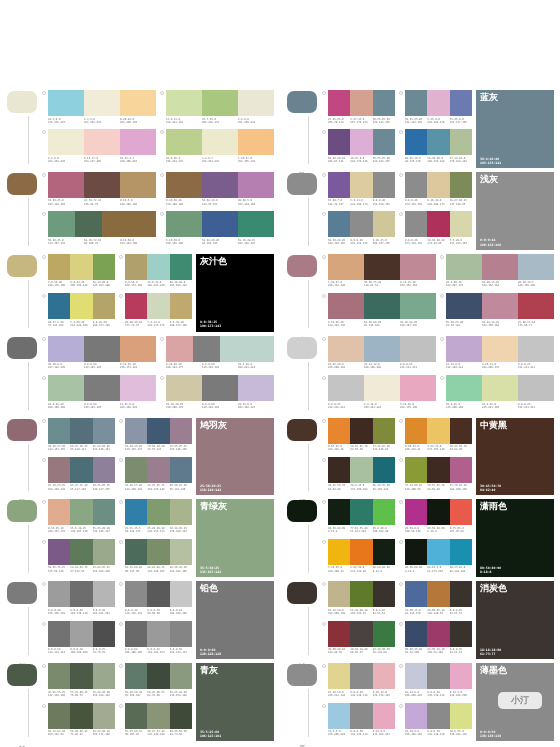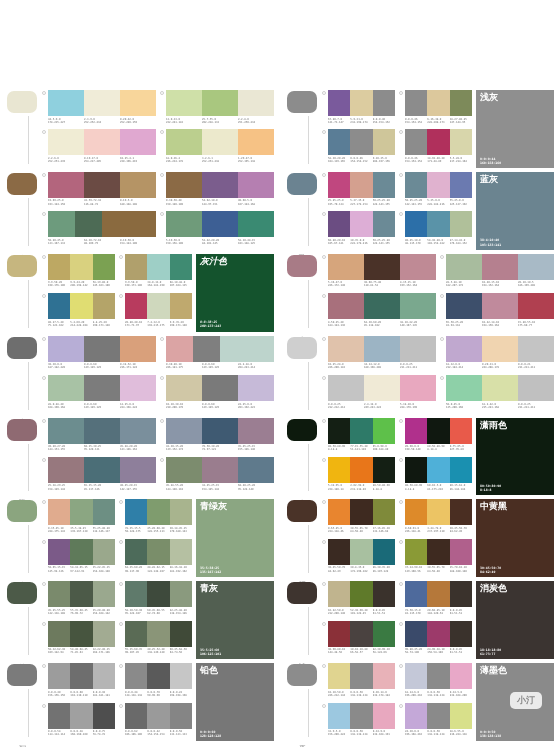--- a/index.html
+++ b/index.html
@@ -107,21 +107,21 @@
     font-size: 26px; font-weight: bold;
     color: rgba(255,255,255,0.88);
     letter-spacing: 1px;
     text-shadow: 0 0 3px rgba(120,120,120,0.45);
     pointer-events: none;
   }
   .watermark-badge {
     position: absolute; right: 18px; bottom: 38px;
     background: rgba(255,255,255,0.82);
     border-radius: 5px;
-    padding: 2px 7px;
+    padding: 2px 13px;
     font-size: 9px; font-weight: bold; color: #8a8a8a;
     pointer-events: none;
   }
 </style>
 </head>
 <body>
 
 <div id="page">
 
 
@@ -411,21 +411,21 @@
                   <span style="display:block">7-2-32-0</span>
                   <span style="display:block">192-215-175</span>
                 </span>
                 <span>
                   <span style="display:block">9-9-35-20</span>
                   <span style="display:block">190-173-140</span>
                 </span>
               </div>
             </div>
           </div>
-          <div class="bigcard" style="background: #14532d; font-style: italic;">
+          <div class="bigcard" style="background: #000000;">
             <div class="bc-name">灰汁色</div>
             <div class="bc-code">
               <div>0-8-38-25</div>
               <div>190-173-143</div>
             </div>
           </div>
         </div>
         <div class="row">
           <div class="row-side">
             <div class="chip" style="background: rgb(110, 110, 110);"></div>
@@ -613,20 +613,27 @@
                   <span style="display:block">32-45-25-15</span>
                   <span style="display:block">154-125-142</span>
                 </span>
                 <span>
                   <span style="display:block">60-40-25-20</span>
                   <span style="display:block">95-122-140</span>
                 </span>
               </div>
             </div>
           </div>
+          <div class="bigcard" style="background: rgb(151, 120, 126);">
+            <div class="bc-name">鸠羽灰</div>
+            <div class="bc-code">
+              <div>25-38-29-25</div>
+              <div>158-129-142</div>
+            </div>
+          </div>
         </div>
         <div class="row">
           <div class="row-side">
             <div class="chip" style="background: rgb(139, 165, 127);"></div>
             <div class="side-rule"></div>
             <div class="vlabel">幽远</div>
           </div>
           <div class="palettes">
             <div class="mini">
               <span class="mini-dot"></span>
@@ -720,20 +727,124 @@
           <div class="bigcard" style="background: rgb(139, 166, 130);">
             <div class="bc-name">青绿灰</div>
             <div class="bc-code">
               <div>35-5-38-25</div>
               <div>135-167-142</div>
             </div>
           </div>
         </div>
         <div class="row">
           <div class="row-side">
+            <div class="chip" style="background: rgb(123, 123, 123);"></div>
+            <div class="side-rule"></div>
+            <div class="vlabel">沉闷</div>
+          </div>
+          <div class="palettes">
+            <div class="mini">
+              <span class="mini-dot"></span>
+              <div class="mini-bars">
+                <i style="background: rgb(156, 156, 156);"></i>
+                <i style="background: rgb(110, 110, 110);"></i>
+                <i style="background: rgb(181, 181, 181);"></i>
+              </div>
+              <div class="mini-codes">
+                <span>
+                  <span style="display:block">0-0-0-40</span>
+                  <span style="display:block">156-156-156</span>
+                </span>
+                <span>
+                  <span style="display:block">0-0-0-60</span>
+                  <span style="display:block">110-110-110</span>
+                </span>
+                <span>
+                  <span style="display:block">0-0-0-30</span>
+                  <span style="display:block">181-181-181</span>
+                </span>
+              </div>
+            </div>
+            <div class="mini">
+              <span class="mini-dot"></span>
+              <div class="mini-bars">
+                <i style="background: rgb(138, 138, 138);"></i>
+                <i style="background: rgb(90, 90, 90);"></i>
+                <i style="background: rgb(198, 198, 198);"></i>
+              </div>
+              <div class="mini-codes">
+                <span>
+                  <span style="display:block">0-0-0-48</span>
+                  <span style="display:block">138-138-138</span>
+                </span>
+                <span>
+                  <span style="display:block">0-0-0-70</span>
+                  <span style="display:block">90-90-90</span>
+                </span>
+                <span>
+                  <span style="display:block">0-0-0-22</span>
+                  <span style="display:block">198-198-198</span>
+                </span>
+              </div>
+            </div>
+            <div class="mini">
+              <span class="mini-dot"></span>
+              <div class="mini-bars">
+                <i style="background: rgb(114, 114, 114);"></i>
+                <i style="background: rgb(160, 160, 160);"></i>
+                <i style="background: rgb(78, 78, 78);"></i>
+              </div>
+              <div class="mini-codes">
+                <span>
+                  <span style="display:block">0-0-0-58</span>
+                  <span style="display:block">114-114-114</span>
+                </span>
+                <span>
+                  <span style="display:block">0-0-0-38</span>
+                  <span style="display:block">160-160-160</span>
+                </span>
+                <span>
+                  <span style="display:block">0-0-0-75</span>
+                  <span style="display:block">78-78-78</span>
+                </span>
+              </div>
+            </div>
+            <div class="mini">
+              <span class="mini-dot"></span>
+              <div class="mini-bars">
+                <i style="background: rgb(106, 106, 106);"></i>
+                <i style="background: rgb(154, 154, 154);"></i>
+                <i style="background: rgb(133, 133, 133);"></i>
+              </div>
+              <div class="mini-codes">
+                <span>
+                  <span style="display:block">0-0-0-62</span>
+                  <span style="display:block">106-106-106</span>
+                </span>
+                <span>
+                  <span style="display:block">0-0-0-42</span>
+                  <span style="display:block">154-154-154</span>
+                </span>
+                <span>
+                  <span style="display:block">0-0-0-50</span>
+                  <span style="display:block">133-133-133</span>
+                </span>
+              </div>
+            </div>
+          </div>
+          <div class="bigcard" style="background: rgb(119, 119, 119);">
+            <div class="bc-name">铅色</div>
+            <div class="bc-code">
+              <div>0-0-0-60</div>
+              <div>128-128-128</div>
+            </div>
+          </div>
+        </div>
+        <div class="row">
+          <div class="row-side">
             <div class="chip" style="background: rgb(76, 90, 72);"></div>
             <div class="side-rule"></div>
             <div class="vlabel">豁达</div>
           </div>
           <div class="palettes">
             <div class="mini">
               <span class="mini-dot"></span>
               <div class="mini-bars">
                 <i style="background: rgb(122, 138, 108);"></i>
                 <i style="background: rgb(76, 90, 72);"></i>
@@ -822,126 +933,126 @@
             </div>
           </div>
           <div class="bigcard" style="background: rgb(82, 95, 81);">
             <div class="bc-name">青灰</div>
             <div class="bc-code">
               <div>35-5-25-60</div>
               <div>106-115-101</div>
             </div>
           </div>
         </div>
+      </div>
+    <div class="column" id="col-right">
         <div class="row">
           <div class="row-side">
-            <div class="chip" style="background: rgb(123, 123, 123);"></div>
+            <div class="chip" style="background: rgb(107, 131, 145);"></div>
             <div class="side-rule"></div>
-            <div class="vlabel">沉闷</div>
+            <div class="vlabel">精致</div>
           </div>
           <div class="palettes">
             <div class="mini">
               <span class="mini-dot"></span>
               <div class="mini-bars">
-                <i style="background: rgb(156, 156, 156);"></i>
-                <i style="background: rgb(110, 110, 110);"></i>
-                <i style="background: rgb(181, 181, 181);"></i>
-              </div>
-              <div class="mini-codes">
-                <span>
-                  <span style="display:block">0-0-0-40</span>
-                  <span style="display:block">156-156-156</span>
-                </span>
-                <span>
-                  <span style="display:block">0-0-0-60</span>
-                  <span style="display:block">110-110-110</span>
-                </span>
-                <span>
-                  <span style="display:block">0-0-0-30</span>
-                  <span style="display:block">181-181-181</span>
-                </span>
-              </div>
-            </div>
-            <div class="mini">
-              <span class="mini-dot"></span>
-              <div class="mini-bars">
-                <i style="background: rgb(138, 138, 138);"></i>
-                <i style="background: rgb(90, 90, 90);"></i>
-                <i style="background: rgb(198, 198, 198);"></i>
-              </div>
-              <div class="mini-codes">
-                <span>
-                  <span style="display:block">0-0-0-48</span>
-                  <span style="display:block">138-138-138</span>
-                </span>
-                <span>
-                  <span style="display:block">0-0-0-70</span>
-                  <span style="display:block">90-90-90</span>
-                </span>
-                <span>
-                  <span style="display:block">0-0-0-22</span>
-                  <span style="display:block">198-198-198</span>
-                </span>
-              </div>
-            </div>
-            <div class="mini">
-              <span class="mini-dot"></span>
-              <div class="mini-bars">
-                <i style="background: rgb(114, 114, 114);"></i>
-                <i style="background: rgb(160, 160, 160);"></i>
-                <i style="background: rgb(78, 78, 78);"></i>
-              </div>
-              <div class="mini-codes">
-                <span>
-                  <span style="display:block">0-0-0-58</span>
-                  <span style="display:block">114-114-114</span>
-                </span>
-                <span>
-                  <span style="display:block">0-0-0-38</span>
-                  <span style="display:block">160-160-160</span>
-                </span>
-                <span>
-                  <span style="display:block">0-0-0-75</span>
-                  <span style="display:block">78-78-78</span>
-                </span>
-              </div>
-            </div>
-            <div class="mini">
-              <span class="mini-dot"></span>
-              <div class="mini-bars">
-                <i style="background: rgb(106, 106, 106);"></i>
-                <i style="background: rgb(154, 154, 154);"></i>
-                <i style="background: rgb(133, 133, 133);"></i>
-              </div>
-              <div class="mini-codes">
-                <span>
-                  <span style="display:block">0-0-0-62</span>
-                  <span style="display:block">106-106-106</span>
-                </span>
-                <span>
-                  <span style="display:block">0-0-0-42</span>
-                  <span style="display:block">154-154-154</span>
-                </span>
-                <span>
-                  <span style="display:block">0-0-0-50</span>
-                  <span style="display:block">133-133-133</span>
-                </span>
-              </div>
-            </div>
-          </div>
-          <div class="bigcard" style="background: rgb(119, 119, 119);">
-            <div class="bc-name">铅色</div>
+                <i style="background: rgb(192, 71, 127);"></i>
+                <i style="background: rgb(212, 160, 143);"></i>
+                <i style="background: rgb(107, 138, 150);"></i>
+              </div>
+              <div class="mini-codes">
+                <span>
+                  <span style="display:block">25-85-25-0</span>
+                  <span style="display:block">195-70-134</span>
+                </span>
+                <span>
+                  <span style="display:block">5-37-35-0</span>
+                  <span style="display:block">227-172-154</span>
+                </span>
+                <span>
+                  <span style="display:block">50-25-25-20</span>
+                  <span style="display:block">122-143-155</span>
+                </span>
+              </div>
+            </div>
+            <div class="mini">
+              <span class="mini-dot"></span>
+              <div class="mini-bars">
+                <i style="background: rgb(107, 138, 150);"></i>
+                <i style="background: rgb(224, 178, 207);"></i>
+                <i style="background: rgb(107, 122, 176);"></i>
+              </div>
+              <div class="mini-codes">
+                <span>
+                  <span style="display:block">50-25-25-20</span>
+                  <span style="display:block">122-143-155</span>
+                </span>
+                <span>
+                  <span style="display:block">5-35-0-0</span>
+                  <span style="display:block">228-182-216</span>
+                </span>
+                <span>
+                  <span style="display:block">55-45-0-0</span>
+                  <span style="display:block">125-137-192</span>
+                </span>
+              </div>
+            </div>
+            <div class="mini">
+              <span class="mini-dot"></span>
+              <div class="mini-bars">
+                <i style="background: rgb(107, 77, 130);"></i>
+                <i style="background: rgb(221, 174, 214);"></i>
+                <i style="background: rgb(107, 138, 150);"></i>
+              </div>
+              <div class="mini-codes">
+                <span>
+                  <span style="display:block">60-80-20-10</span>
+                  <span style="display:block">105-67-121</span>
+                </span>
+                <span>
+                  <span style="display:block">10-35-0-0</span>
+                  <span style="display:block">222-178-216</span>
+                </span>
+                <span>
+                  <span style="display:block">50-25-25-20</span>
+                  <span style="display:block">122-143-155</span>
+                </span>
+              </div>
+            </div>
+            <div class="mini">
+              <span class="mini-dot"></span>
+              <div class="mini-bars">
+                <i style="background: rgb(44, 111, 168);"></i>
+                <i style="background: rgb(90, 147, 168);"></i>
+                <i style="background: rgb(176, 192, 154);"></i>
+              </div>
+              <div class="mini-codes">
+                <span>
+                  <span style="display:block">80-45-10-0</span>
+                  <span style="display:block">48-115-170</span>
+                </span>
+                <span>
+                  <span style="display:block">58-30-20-0</span>
+                  <span style="display:block">102-152-182</span>
+                </span>
+                <span>
+                  <span style="display:block">27-14-43-0</span>
+                  <span style="display:block">176-184-152</span>
+                </span>
+              </div>
+            </div>
+          </div>
+          <div class="bigcard" style="background: rgb(107, 132, 144);">
+            <div class="bc-name">蓝灰</div>
             <div class="bc-code">
-              <div>0-0-0-60</div>
-              <div>128-128-128</div>
+              <div>38-4-10-40</div>
+              <div>103-133-141</div>
             </div>
           </div>
         </div>
-      </div>
-    <div class="column" id="col-right">
         <div class="row">
           <div class="row-side">
             <div class="chip" style="background: rgb(140, 140, 140);"></div>
             <div class="side-rule"></div>
             <div class="vlabel">模糊</div>
           </div>
           <div class="palettes">
             <div class="mini">
               <span class="mini-dot"></span>
               <div class="mini-bars">
@@ -1029,124 +1140,20 @@
                   <span style="display:block">217-214-164</span>
                 </span>
               </div>
             </div>
           </div>
           <div class="bigcard" style="background: rgb(143, 143, 143);">
             <div class="bc-name">浅灰</div>
             <div class="bc-code">
               <div>0-0-0-44</div>
               <div>160-158-160</div>
-            </div>
-          </div>
-        </div>
-        <div class="row">
-          <div class="row-side">
-            <div class="chip" style="background: rgb(107, 131, 145);"></div>
-            <div class="side-rule"></div>
-            <div class="vlabel">精致</div>
-          </div>
-          <div class="palettes">
-            <div class="mini">
-              <span class="mini-dot"></span>
-              <div class="mini-bars">
-                <i style="background: rgb(192, 71, 127);"></i>
-                <i style="background: rgb(212, 160, 143);"></i>
-                <i style="background: rgb(107, 138, 150);"></i>
-              </div>
-              <div class="mini-codes">
-                <span>
-                  <span style="display:block">25-85-25-0</span>
-                  <span style="display:block">195-70-134</span>
-                </span>
-                <span>
-                  <span style="display:block">5-37-35-0</span>
-                  <span style="display:block">227-172-154</span>
-                </span>
-                <span>
-                  <span style="display:block">50-25-25-20</span>
-                  <span style="display:block">122-143-155</span>
-                </span>
-              </div>
-            </div>
-            <div class="mini">
-              <span class="mini-dot"></span>
-              <div class="mini-bars">
-                <i style="background: rgb(107, 138, 150);"></i>
-                <i style="background: rgb(224, 178, 207);"></i>
-                <i style="background: rgb(107, 122, 176);"></i>
-              </div>
-              <div class="mini-codes">
-                <span>
-                  <span style="display:block">50-25-25-20</span>
-                  <span style="display:block">122-143-155</span>
-                </span>
-                <span>
-                  <span style="display:block">5-35-0-0</span>
-                  <span style="display:block">228-182-216</span>
-                </span>
-                <span>
-                  <span style="display:block">55-45-0-0</span>
-                  <span style="display:block">125-137-192</span>
-                </span>
-              </div>
-            </div>
-            <div class="mini">
-              <span class="mini-dot"></span>
-              <div class="mini-bars">
-                <i style="background: rgb(107, 77, 130);"></i>
-                <i style="background: rgb(221, 174, 214);"></i>
-                <i style="background: rgb(107, 138, 150);"></i>
-              </div>
-              <div class="mini-codes">
-                <span>
-                  <span style="display:block">60-80-20-10</span>
-                  <span style="display:block">105-67-121</span>
-                </span>
-                <span>
-                  <span style="display:block">10-35-0-0</span>
-                  <span style="display:block">222-178-216</span>
-                </span>
-                <span>
-                  <span style="display:block">50-25-25-20</span>
-                  <span style="display:block">122-143-155</span>
-                </span>
-              </div>
-            </div>
-            <div class="mini">
-              <span class="mini-dot"></span>
-              <div class="mini-bars">
-                <i style="background: rgb(44, 111, 168);"></i>
-                <i style="background: rgb(90, 147, 168);"></i>
-                <i style="background: rgb(176, 192, 154);"></i>
-              </div>
-              <div class="mini-codes">
-                <span>
-                  <span style="display:block">80-45-10-0</span>
-                  <span style="display:block">48-115-170</span>
-                </span>
-                <span>
-                  <span style="display:block">58-30-20-0</span>
-                  <span style="display:block">102-152-182</span>
-                </span>
-                <span>
-                  <span style="display:block">27-14-43-0</span>
-                  <span style="display:block">176-184-152</span>
-                </span>
-              </div>
-            </div>
-          </div>
-          <div class="bigcard" style="background: rgb(107, 132, 144);">
-            <div class="bc-name">蓝灰</div>
-            <div class="bc-code">
-              <div>38-4-10-40</div>
-              <div>103-133-141</div>
             </div>
           </div>
         </div>
         <div class="row">
           <div class="row-side">
             <div class="chip" style="background: rgb(168, 123, 134);"></div>
             <div class="side-rule"></div>
             <div class="vlabel">谦虚</div>
           </div>
           <div class="palettes">
@@ -1332,20 +1339,124 @@
                 <span>
                   <span style="display:block">0-0-0-25</span>
                   <span style="display:block">211-211-211</span>
                 </span>
               </div>
             </div>
           </div>
         </div>
         <div class="row">
           <div class="row-side">
+            <div class="chip" style="background: rgb(74, 51, 40);"></div>
+            <div class="side-rule"></div>
+            <div class="vlabel">混浊</div>
+          </div>
+          <div class="palettes">
+            <div class="mini">
+              <span class="mini-dot"></span>
+              <div class="mini-bars">
+                <i style="background: rgb(232, 133, 47);"></i>
+                <i style="background: rgb(62, 42, 32);"></i>
+                <i style="background: rgb(127, 138, 58);"></i>
+              </div>
+              <div class="mini-codes">
+                <span>
+                  <span style="display:block">0-65-85-0</span>
+                  <span style="display:block">234-118-46</span>
+                </span>
+                <span>
+                  <span style="display:block">30-55-65-70</span>
+                  <span style="display:block">84-50-40</span>
+                </span>
+                <span>
+                  <span style="display:block">37-16-85-30</span>
+                  <span style="display:block">131-146-62</span>
+                </span>
+              </div>
+            </div>
+            <div class="mini">
+              <span class="mini-dot"></span>
+              <div class="mini-bars">
+                <i style="background: rgb(221, 138, 42);"></i>
+                <i style="background: rgb(236, 196, 100);"></i>
+                <i style="background: rgb(74, 46, 34);"></i>
+              </div>
+              <div class="mini-codes">
+                <span>
+                  <span style="display:block">0-60-91-0</span>
+                  <span style="display:block">236-118-41</span>
+                </span>
+                <span>
+                  <span style="display:block">3-24-72-0</span>
+                  <span style="display:block">237-197-110</span>
+                </span>
+                <span>
+                  <span style="display:block">30-45-50-70</span>
+                  <span style="display:block">84-62-49</span>
+                </span>
+              </div>
+            </div>
+            <div class="mini">
+              <span class="mini-dot"></span>
+              <div class="mini-bars">
+                <i style="background: rgb(58, 42, 34);"></i>
+                <i style="background: rgb(168, 192, 160);"></i>
+                <i style="background: rgb(26, 106, 120);"></i>
+              </div>
+              <div class="mini-codes">
+                <span>
+                  <span style="display:block">30-45-50-70</span>
+                  <span style="display:block">84-62-49</span>
+                </span>
+                <span>
+                  <span style="display:block">30-8-35-0</span>
+                  <span style="display:block">172-196-162</span>
+                </span>
+                <span>
+                  <span style="display:block">86-30-35-20</span>
+                  <span style="display:block">26-107-122</span>
+                </span>
+              </div>
+            </div>
+            <div class="mini">
+              <span class="mini-dot"></span>
+              <div class="mini-bars">
+                <i style="background: rgb(138, 154, 54);"></i>
+                <i style="background: rgb(62, 42, 32);"></i>
+                <i style="background: rgb(176, 96, 140);"></i>
+              </div>
+              <div class="mini-codes">
+                <span>
+                  <span style="display:block">37-14-90-10</span>
+                  <span style="display:block">139-160-56</span>
+                </span>
+                <span>
+                  <span style="display:block">30-55-65-70</span>
+                  <span style="display:block">84-50-40</span>
+                </span>
+                <span>
+                  <span style="display:block">15-70-10-10</span>
+                  <span style="display:block">188-100-140</span>
+                </span>
+              </div>
+            </div>
+          </div>
+          <div class="bigcard" style="background: rgb(74, 46, 34);">
+            <div class="bc-name">中黄黑</div>
+            <div class="bc-code">
+              <div>30-45-50-70</div>
+              <div>84-62-49</div>
+            </div>
+          </div>
+        </div>
+        <div class="row">
+          <div class="row-side">
             <div class="chip" style="background: rgb(13, 26, 13);"></div>
             <div class="side-rule"></div>
             <div class="vlabel">崇高</div>
           </div>
           <div class="palettes">
             <div class="mini">
               <span class="mini-dot"></span>
               <div class="mini-bars">
                 <i style="background: rgb(20, 31, 20);"></i>
                 <i style="background: rgb(46, 122, 104);"></i>
@@ -1431,124 +1542,20 @@
                   <span style="display:block">26-144-184</span>
                 </span>
               </div>
             </div>
           </div>
           <div class="bigcard" style="background: rgb(13, 28, 15);">
             <div class="bc-name">潇雨色</div>
             <div class="bc-code">
               <div>80-50-80-90</div>
               <div>8-18-8</div>
-            </div>
-          </div>
-        </div>
-        <div class="row">
-          <div class="row-side">
-            <div class="chip" style="background: rgb(74, 51, 40);"></div>
-            <div class="side-rule"></div>
-            <div class="vlabel">混浊</div>
-          </div>
-          <div class="palettes">
-            <div class="mini">
-              <span class="mini-dot"></span>
-              <div class="mini-bars">
-                <i style="background: rgb(232, 133, 47);"></i>
-                <i style="background: rgb(62, 42, 32);"></i>
-                <i style="background: rgb(127, 138, 58);"></i>
-              </div>
-              <div class="mini-codes">
-                <span>
-                  <span style="display:block">0-65-85-0</span>
-                  <span style="display:block">234-118-46</span>
-                </span>
-                <span>
-                  <span style="display:block">30-55-65-70</span>
-                  <span style="display:block">84-50-40</span>
-                </span>
-                <span>
-                  <span style="display:block">37-16-85-30</span>
-                  <span style="display:block">131-146-62</span>
-                </span>
-              </div>
-            </div>
-            <div class="mini">
-              <span class="mini-dot"></span>
-              <div class="mini-bars">
-                <i style="background: rgb(221, 138, 42);"></i>
-                <i style="background: rgb(236, 196, 100);"></i>
-                <i style="background: rgb(74, 46, 34);"></i>
-              </div>
-              <div class="mini-codes">
-                <span>
-                  <span style="display:block">0-60-91-0</span>
-                  <span style="display:block">236-118-41</span>
-                </span>
-                <span>
-                  <span style="display:block">3-24-72-0</span>
-                  <span style="display:block">237-197-110</span>
-                </span>
-                <span>
-                  <span style="display:block">30-45-50-70</span>
-                  <span style="display:block">84-62-49</span>
-                </span>
-              </div>
-            </div>
-            <div class="mini">
-              <span class="mini-dot"></span>
-              <div class="mini-bars">
-                <i style="background: rgb(58, 42, 34);"></i>
-                <i style="background: rgb(168, 192, 160);"></i>
-                <i style="background: rgb(26, 106, 120);"></i>
-              </div>
-              <div class="mini-codes">
-                <span>
-                  <span style="display:block">30-45-50-70</span>
-                  <span style="display:block">84-62-49</span>
-                </span>
-                <span>
-                  <span style="display:block">30-8-35-0</span>
-                  <span style="display:block">172-196-162</span>
-                </span>
-                <span>
-                  <span style="display:block">86-30-35-20</span>
-                  <span style="display:block">26-107-122</span>
-                </span>
-              </div>
-            </div>
-            <div class="mini">
-              <span class="mini-dot"></span>
-              <div class="mini-bars">
-                <i style="background: rgb(138, 154, 54);"></i>
-                <i style="background: rgb(62, 42, 32);"></i>
-                <i style="background: rgb(176, 96, 140);"></i>
-              </div>
-              <div class="mini-codes">
-                <span>
-                  <span style="display:block">37-14-90-10</span>
-                  <span style="display:block">139-160-56</span>
-                </span>
-                <span>
-                  <span style="display:block">30-55-65-70</span>
-                  <span style="display:block">84-50-40</span>
-                </span>
-                <span>
-                  <span style="display:block">15-70-10-10</span>
-                  <span style="display:block">188-100-140</span>
-                </span>
-              </div>
-            </div>
-          </div>
-          <div class="bigcard" style="background: rgb(74, 46, 34);">
-            <div class="bc-name">中黄黑</div>
-            <div class="bc-code">
-              <div>30-45-50-70</div>
-              <div>84-62-49</div>
             </div>
           </div>
         </div>
         <div class="row">
           <div class="row-side">
             <div class="chip" style="background: rgb(62, 52, 47);"></div>
             <div class="side-rule"></div>
             <div class="vlabel">暗淡</div>
           </div>
           <div class="palettes">

